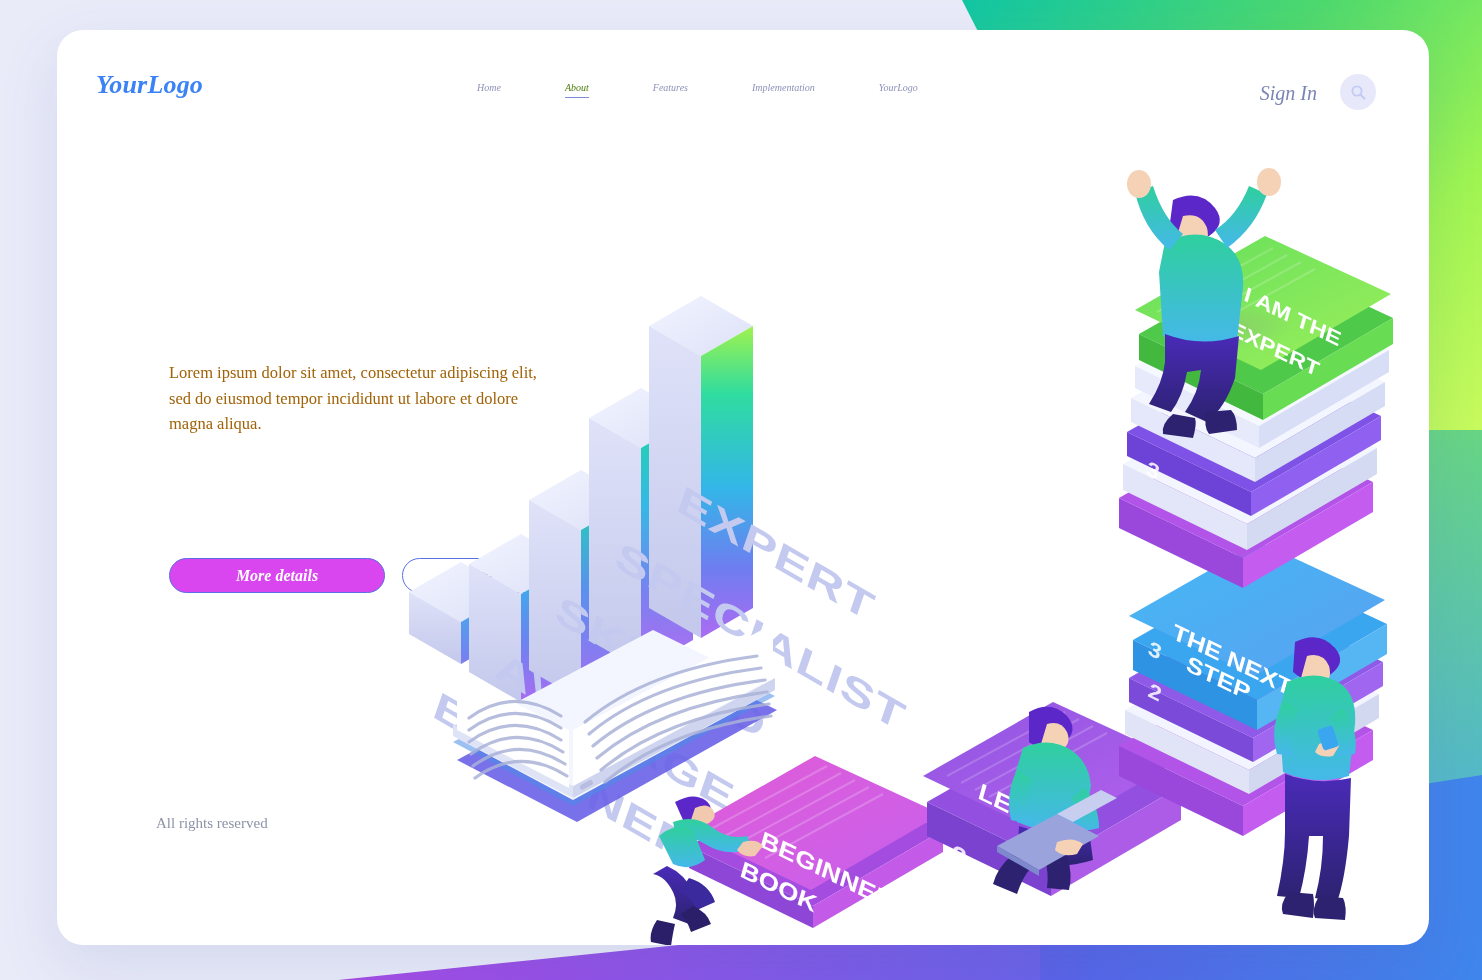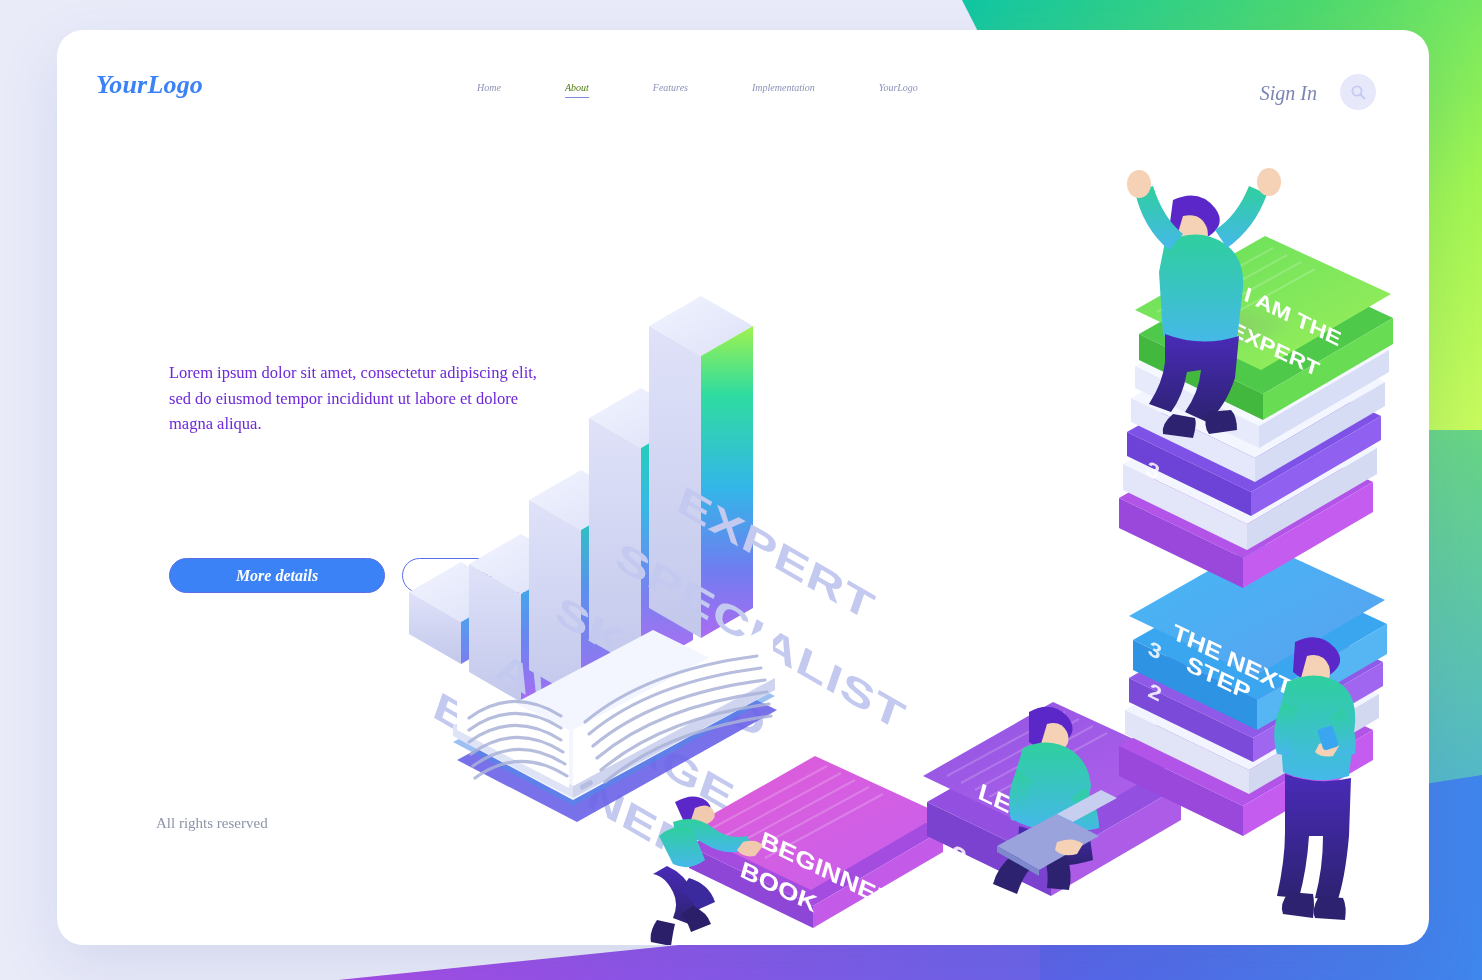--- a/index.html
+++ b/index.html
@@ -68,30 +68,30 @@
   .search-btn svg{display:block;}
 
   
   .hero{position:absolute;left:112px;top:300px;width:420px;}
   .hero h1{
     margin:0;font-family:"Liberation Serif", serif;font-weight:400;
     font-size:76px;line-height:1.05;color:#2b3f9e;letter-spacing:.5px;
   }
   .hero p{
     margin:30px 0 0 0;font-family:"Liberation Serif", serif;
-    font-size:16.5px;line-height:1.55;color:#6d28d9;max-width:378px;
+    font-size:16.5px;line-height:1.55;color:#a16207;max-width:378px;
   }
   .btns{position:absolute;left:112px;top:528px;display:flex;gap:17px;}
   .btn{
     font-family:"Liberation Serif", serif;font-style:italic;font-weight:700;
     font-size:16px;border-radius:22px;padding:0 26px;height:33px;
     display:flex;align-items:center;justify-content:center;cursor:pointer;
     white-space:nowrap;
   }
-  .btn-primary{background:#3b82f6;color:#fff;border:1.5px solid #5a6ee6;min-width:162px;font-style:italic;}
+  .btn-primary{background:#d946ef;color:#fff;border:1.5px solid #5a6ee6;min-width:162px;font-style:italic;}
   .btn-ghost{background:#fff;color:#4c5ccd;border:1.5px solid #5a6ee6;min-width:163px;}
   .rights{
     position:absolute;left:99px;top:785px;
     font-family:"Liberation Serif", serif;font-size:15px;color:#8d93a8;
   }
 
   
   .illo{position:absolute;left:300px;top:100px;width:1060px;height:820px;}
   .illo svg{display:block;}
 

